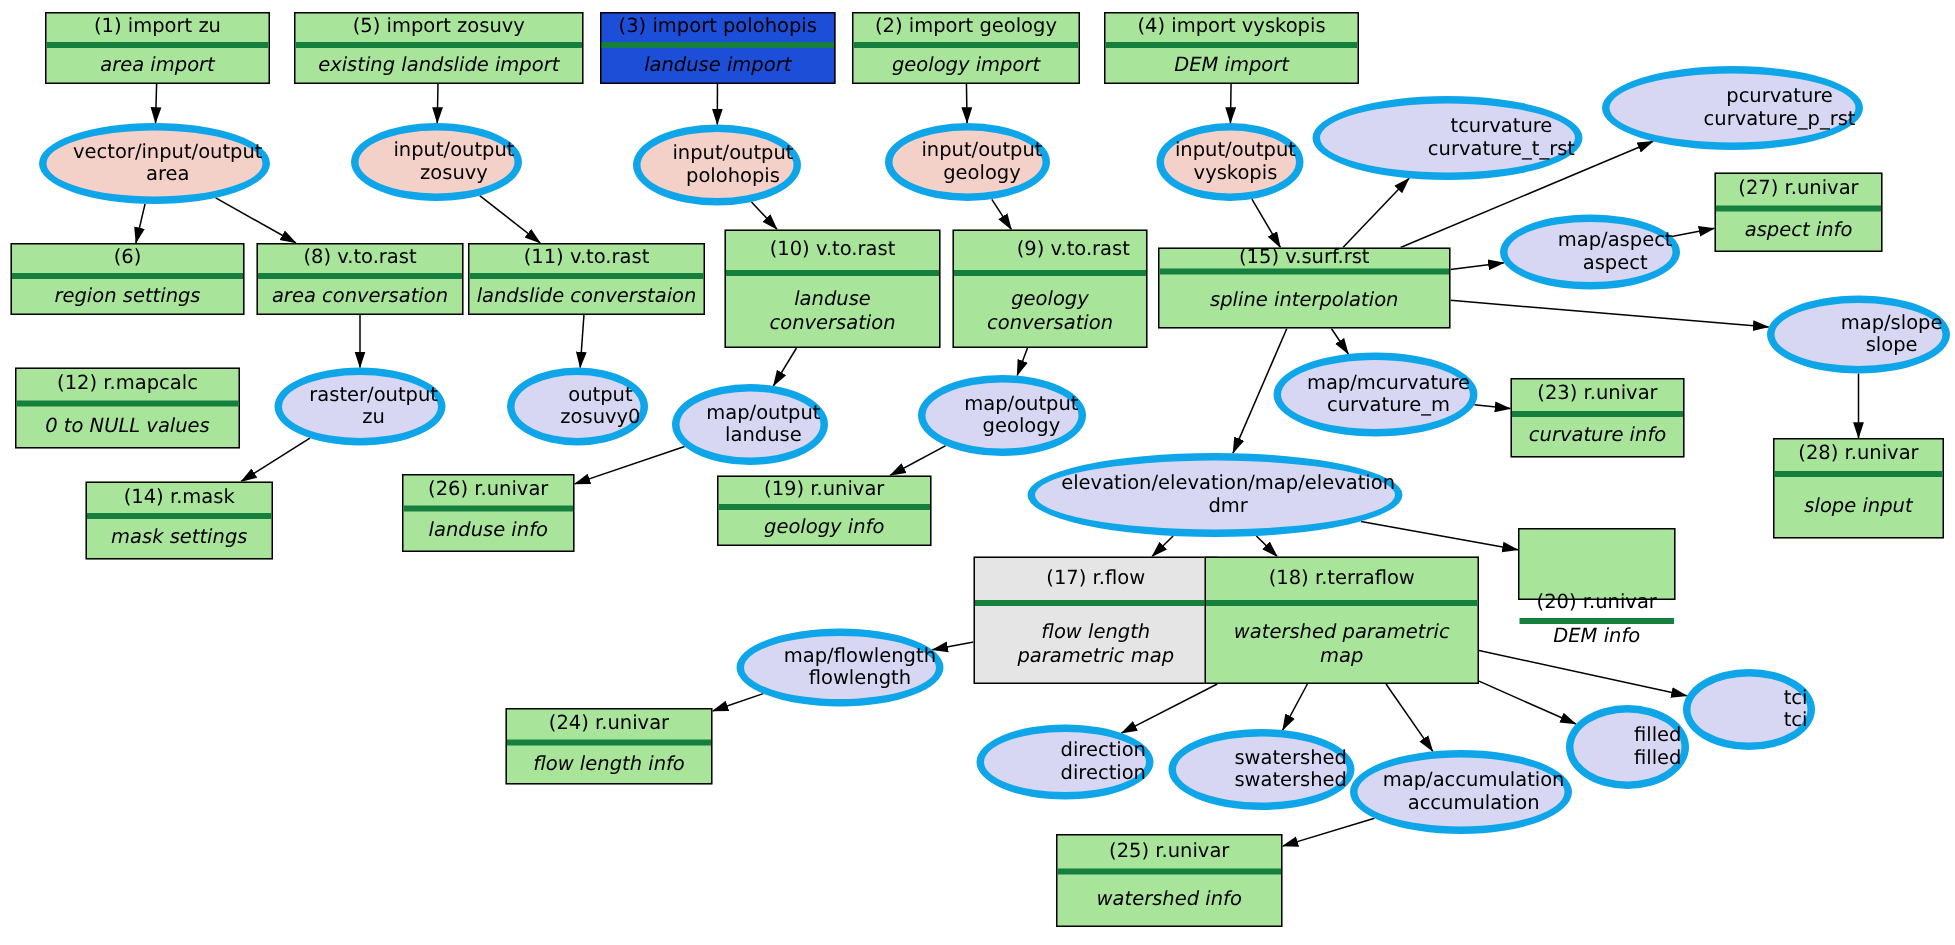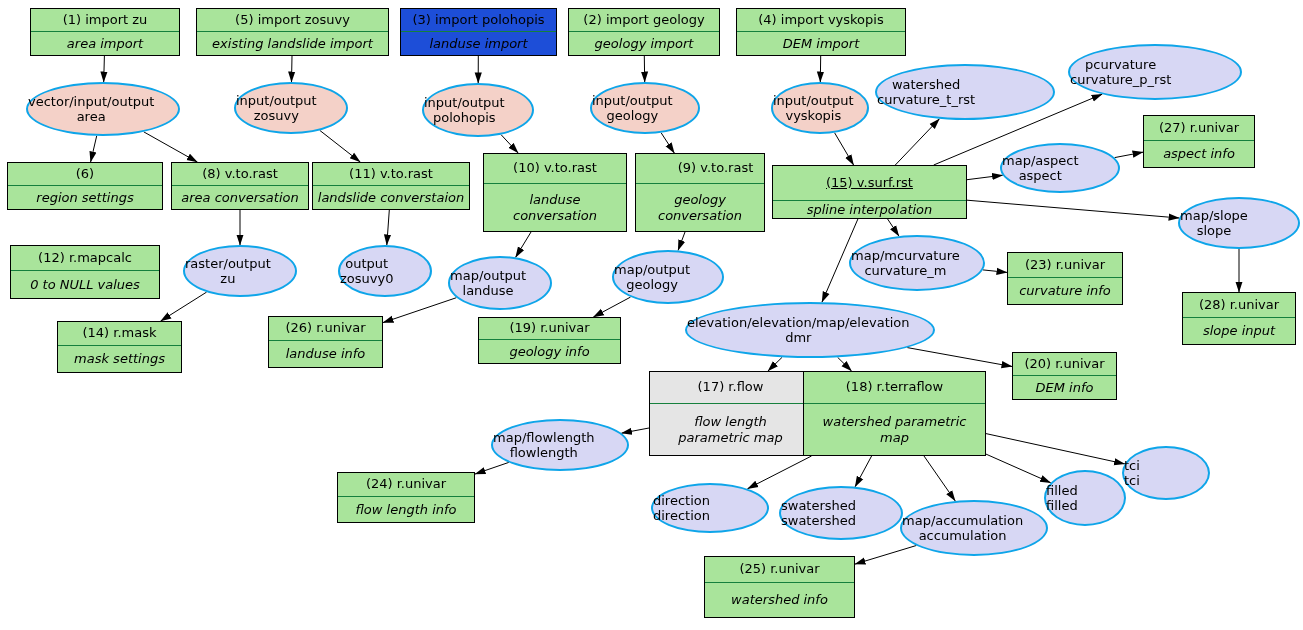--- a/index.html
+++ b/index.html
@@ -29,44 +29,44 @@
     font-size: 13px;
     color: #000;
     cursor: default;
   }
   .node-rect .title {
     flex: 0 0 auto;
     display: flex;
     align-items: center;
     justify-content: center;
     box-sizing: border-box;
-    border-bottom: 1px solid #15803d;
+    border-bottom: 4px solid #15803d;
     white-space: pre-line;
     text-align: center;
     line-height: 1.1;
   }
   .node-rect .subtitle {
     flex: 1 1 auto;
     display: flex;
     align-items: center;
     justify-content: center;
     font-style: italic;
     white-space: pre-line;
     text-align: center;
     line-height: 1.2;
     padding: 1px 3px;
   }
   .node-ellipse {
     position: absolute;
     box-sizing: border-box;
-    border: 2px solid #0ea5e9;
+    border: 5px solid #0ea5e9;
     border-radius: 50%;
     display: flex;
     align-items: center;
-    justify-content: flex-start;
+    justify-content: flex-end;
     text-align: center;
     white-space: pre-line;
     font-size: 13px;
     line-height: 1.18;
     color: #000;
     cursor: default;
   }
 </style>
 </head>
 <body>
@@ -141,21 +141,21 @@
     <div class="node-ellipse" style="left: 26px; top: 82px; width: 154px; height: 54px; background: rgb(244, 209, 200);"><div>vector/input/output
 area</div></div>
     <div class="node-ellipse" style="left: 234px; top: 82px; width: 114px; height: 52px; background: rgb(244, 209, 200);"><div>input/output
 zosuvy</div></div>
     <div class="node-ellipse" style="left: 422px; top: 83px; width: 112px; height: 54px; background: rgb(244, 209, 200);"><div>input/output
 polohopis</div></div>
     <div class="node-ellipse" style="left: 590px; top: 82px; width: 110px; height: 52px; background: rgb(244, 209, 200);"><div>input/output
 geology</div></div>
     <div class="node-ellipse" style="left: 771px; top: 82px; width: 98px; height: 52px; background: rgb(244, 209, 200);"><div>input/output
 vyskopis</div></div>
-    <div class="node-ellipse" style="left: 875px; top: 64px; width: 180px; height: 56px; background: rgb(215, 215, 244);"><div>watershed
+    <div class="node-ellipse" style="left: 875px; top: 64px; width: 180px; height: 56px; background: rgb(215, 215, 244);"><div>tcurvature
 curvature_t_rst</div></div>
     <div class="node-ellipse" style="left: 1068px; top: 44px; width: 174px; height: 56px; background: rgb(215, 215, 244);"><div>pcurvature
 curvature_p_rst</div></div>
     <div class="node-rect" style="left: 7px; top: 162px; width: 156px; height: 48px; background: rgb(169, 228, 155);">
       <div class="title" style="height: 23px;">(6)</div>
       <div class="subtitle">region settings</div>
     </div>
     <div class="node-rect" style="left: 171px; top: 162px; width: 138px; height: 48px; background: rgb(169, 228, 155);">
       <div class="title" style="height: 23px;">(8) v.to.rast</div>
       <div class="subtitle">area conversation</div>
@@ -168,32 +168,32 @@
       <div class="title" style="height: 30px;">(10) v.to.rast</div>
       <div class="subtitle">landuse
 conversation</div>
     </div>
     <div class="node-rect" style="left: 635px; top: 153px; width: 130px; height: 79px; background: rgb(169, 228, 155);">
       <div class="title" style="height: 30px; padding-left: 31px;">(9) v.to.rast</div>
       <div class="subtitle">geology
 conversation</div>
     </div>
     <div class="node-rect" style="left: 772px; top: 165px; width: 195px; height: 54px; background: rgb(169, 228, 155);">
-      <div class="title" style="height: 35px; text-decoration: underline;">(15) v.surf.rst</div>
+      <div class="title" style="height: 17px;">(15) v.surf.rst</div>
       <div class="subtitle">spline interpolation</div>
     </div>
     <div class="node-ellipse" style="left: 1000px; top: 143px; width: 120px; height: 50px; background: rgb(215, 215, 244);"><div>map/aspect
 aspect</div></div>
     <div class="node-rect" style="left: 1143px; top: 115px; width: 112px; height: 53px; background: rgb(169, 228, 155);">
       <div class="title" style="height: 25px;">(27) r.univar</div>
       <div class="subtitle">aspect info</div>
     </div>
     <div class="node-ellipse" style="left: 1178px; top: 197px; width: 122px; height: 52px; background: rgb(215, 215, 244);"><div>map/slope
 slope</div></div>
-    <div class="node-rect" style="left: 1182px; top: 292px; width: 114px; height: 53px; background: rgb(169, 228, 155);">
+    <div class="node-rect" style="left: 1182px; top: 292px; width: 114px; height: 67px; background: rgb(169, 228, 155);">
       <div class="title" style="height: 25px;">(28) r.univar</div>
       <div class="subtitle">slope input</div>
     </div>
     <div class="node-rect" style="left: 10px; top: 245px; width: 150px; height: 54px; background: rgb(169, 228, 155);">
       <div class="title" style="height: 25px;">(12) r.mapcalc</div>
       <div class="subtitle">0 to NULL values</div>
     </div>
     <div class="node-ellipse" style="left: 183px; top: 245px; width: 114px; height: 52px; background: rgb(215, 215, 244);"><div>raster/output
 zu</div></div>
     <div class="node-ellipse" style="left: 338px; top: 245px; width: 94px; height: 52px; background: rgb(215, 215, 244);"><div>output
@@ -216,21 +216,21 @@
       <div class="title" style="height: 24px;">(26) r.univar</div>
       <div class="subtitle">landuse info</div>
     </div>
     <div class="node-rect" style="left: 478px; top: 317px; width: 143px; height: 47px; background: rgb(169, 228, 155);">
       <div class="title" style="height: 22px;">(19) r.univar</div>
       <div class="subtitle">geology info</div>
     </div>
     <div class="node-ellipse" style="left: 685px; top: 302px; width: 250px; height: 56px; background: rgb(215, 215, 244);"><div>elevation/elevation/map/elevation
 dmr</div></div>
     <div class="node-rect" style="left: 1012px; top: 352px; width: 105px; height: 48px; background: rgb(169, 228, 155);">
-      <div class="title" style="height: 23px;">(20) r.univar</div>
+      <div class="title" style="height: 23px; margin-top: 40px;">(20) r.univar</div>
       <div class="subtitle">DEM info</div>
     </div>
     <div class="node-rect" style="left: 649px; top: 371px; width: 163px; height: 85px; background: #e5e5e5;">
       <div class="title" style="height: 32px;">(17) r.flow</div>
       <div class="subtitle">flow length
 parametric map</div>
     </div>
     <div class="node-rect" style="left: 803px; top: 371px; width: 183px; height: 85px; background: rgb(169, 228, 155);">
       <div class="title" style="height: 32px;">(18) r.terraflow</div>
       <div class="subtitle">watershed parametric

